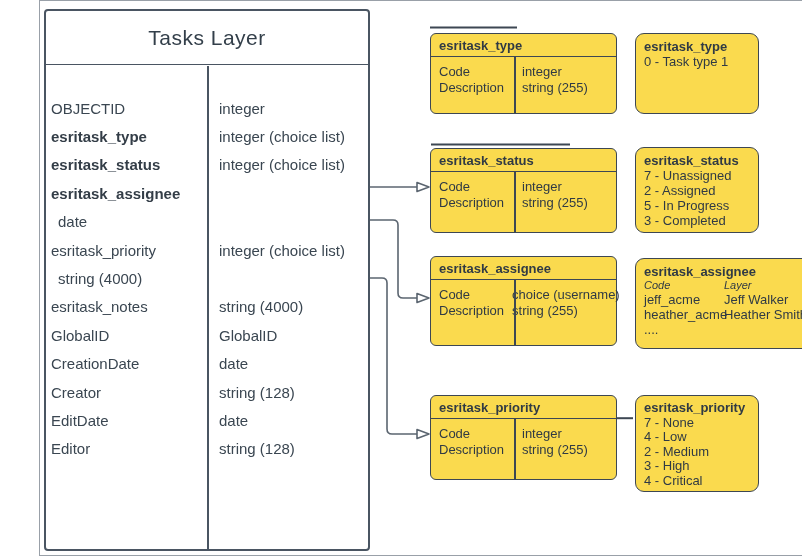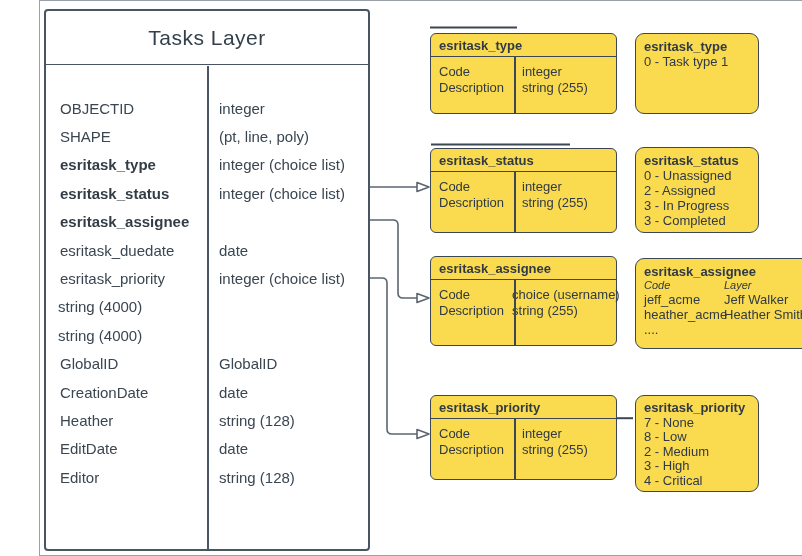--- a/index.html
+++ b/index.html
@@ -15,21 +15,21 @@
     background:#fff;border:2px solid #4a5562;border-radius:4px;
   }
   .tasks-title{
     height:53px;display:flex;align-items:center;justify-content:center;
     font-size:21px;letter-spacing:0.5px;border-bottom:1.5px solid #4a5562;color:#333f4a;
   }
   .tasks-body{position:absolute;top:55px;left:0;right:0;bottom:0;}
   .tasks-coldiv{position:absolute;left:161px;top:0;bottom:0;width:1.5px;background:#4a5562;}
   .tasks-rows{position:absolute;top:28px;left:0;right:0;}
   .frow{display:flex;height:28.4px;align-items:center;font-size:15px;}
-  .frow .fname{width:161px;box-sizing:border-box;padding-left:14px;white-space:nowrap;}
+  .frow .fname{width:161px;box-sizing:border-box;padding-left:5px;white-space:nowrap;}
   .frow .ftype{padding-left:12px;white-space:nowrap;}
   .frow.bold .fname{font-weight:bold;color:#333d47;}
 
   
   .detail{
     position:absolute;left:390px;width:187px;box-sizing:border-box;
     background:#fada4e;border:1.5px solid #3d4753;border-radius:6px;
     color:#303a44;display:flex;flex-direction:column;
   }
   .detail .hdr{
@@ -71,59 +71,55 @@
 
   <div class="tasks-table">
     <div class="tasks-title">Tasks Layer</div>
     <div class="tasks-body">
       <div class="tasks-coldiv"></div>
       <div class="tasks-rows">
         <div class="frow">
             <span class="fname">OBJECTID</span>
             <span class="ftype">integer</span>
           </div>
-        <div class="frow">
-            <span class="fname">SHAPE</span>
-            <span class="ftype">(pt, line, poly)</span>
-          </div>
         <div class="frow bold">
             <span class="fname">esritask_type</span>
             <span class="ftype">integer (choice list)</span>
           </div>
         <div class="frow bold">
             <span class="fname">esritask_status</span>
             <span class="ftype">integer (choice list)</span>
           </div>
         <div class="frow bold">
             <span class="fname">esritask_assignee</span>
           </div>
         <div class="frow">
-            <span class="fname">esritask_duedate</span>
             <span class="ftype">date</span>
           </div>
         <div class="frow">
             <span class="fname">esritask_priority</span>
             <span class="ftype">integer (choice list)</span>
           </div>
         <div class="frow">
             <span class="ftype">string (4000)</span>
           </div>
         <div class="frow">
+            <span class="fname">esritask_notes</span>
             <span class="ftype">string (4000)</span>
           </div>
         <div class="frow">
             <span class="fname">GlobalID</span>
             <span class="ftype">GlobalID</span>
           </div>
         <div class="frow">
             <span class="fname">CreationDate</span>
             <span class="ftype">date</span>
           </div>
         <div class="frow">
-            <span class="fname">Heather</span>
+            <span class="fname">Creator</span>
             <span class="ftype">string (128)</span>
           </div>
         <div class="frow">
             <span class="fname">EditDate</span>
             <span class="ftype">date</span>
           </div>
         <div class="frow">
             <span class="fname">Editor</span>
             <span class="ftype">string (128)</span>
           </div>
@@ -208,23 +204,23 @@
     </div>
   </div>
 
   <div class="value v-type">
     <div class="vhdr">esritask_type</div>
     <div class="vline">0 - Task type 1</div>
   </div>
 
   <div class="value v-status">
     <div class="vhdr">esritask_status</div>
-    <div class="vline">0 - Unassigned</div>
+    <div class="vline">7 - Unassigned</div>
     <div class="vline">2 - Assigned</div>
-    <div class="vline">3 - In Progress</div>
+    <div class="vline">5 - In Progress</div>
     <div class="vline">3 - Completed</div>
   </div>
 
   <div class="value v-assignee">
     <div class="vhdr">esritask_assignee</div>
     <div class="arow aital">
       <span class="acol">Code</span>
       <span>Layer</span>
     </div>
     <div class="arow">
@@ -234,19 +230,19 @@
     <div class="arow">
       <span class="acol">heather_acme</span>
       <span>Heather Smith</span>
     </div>
     <div class="vline">....</div>
   </div>
 
   <div class="value v-priority">
     <div class="vhdr">esritask_priority</div>
     <div class="vline">7 - None</div>
-    <div class="vline">8 - Low</div>
+    <div class="vline">4 - Low</div>
     <div class="vline">2 - Medium</div>
     <div class="vline">3 - High</div>
     <div class="vline">4 - Critical</div>
   </div>
 
 </div>
 
 </body></html>

